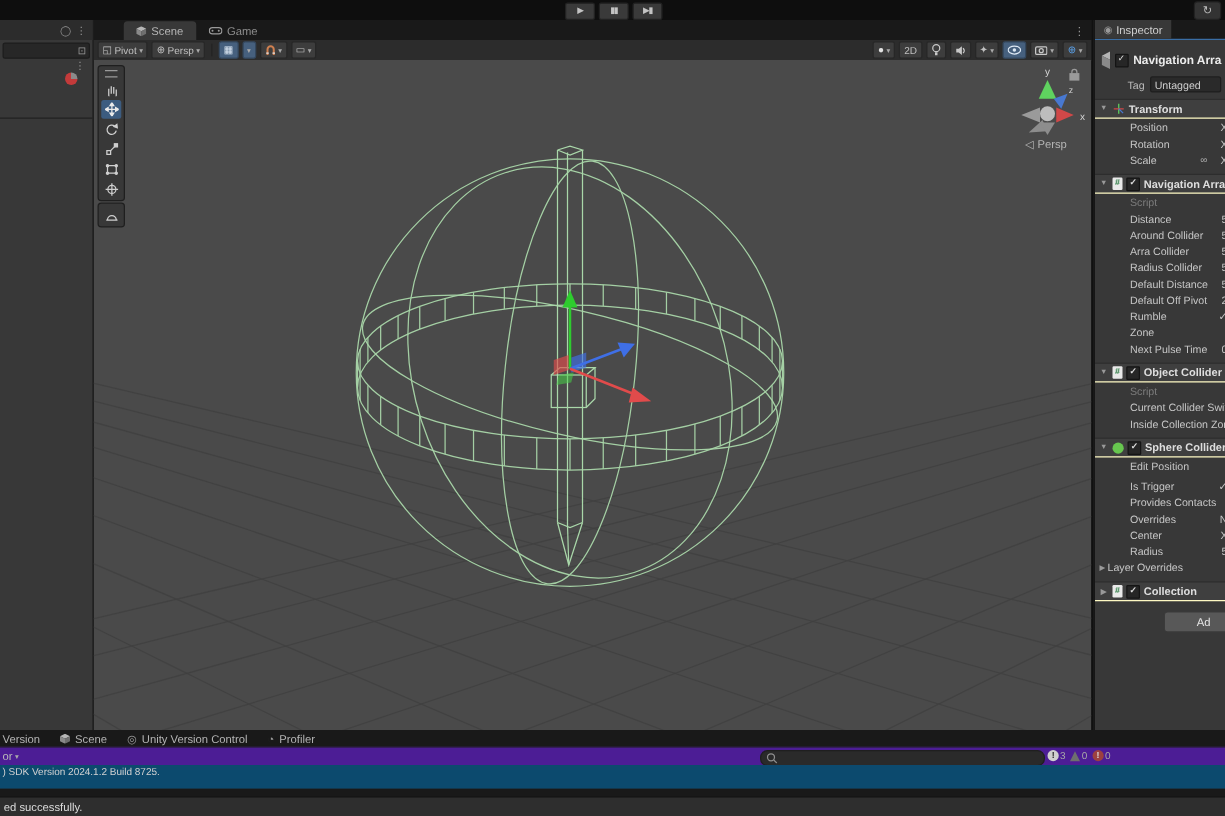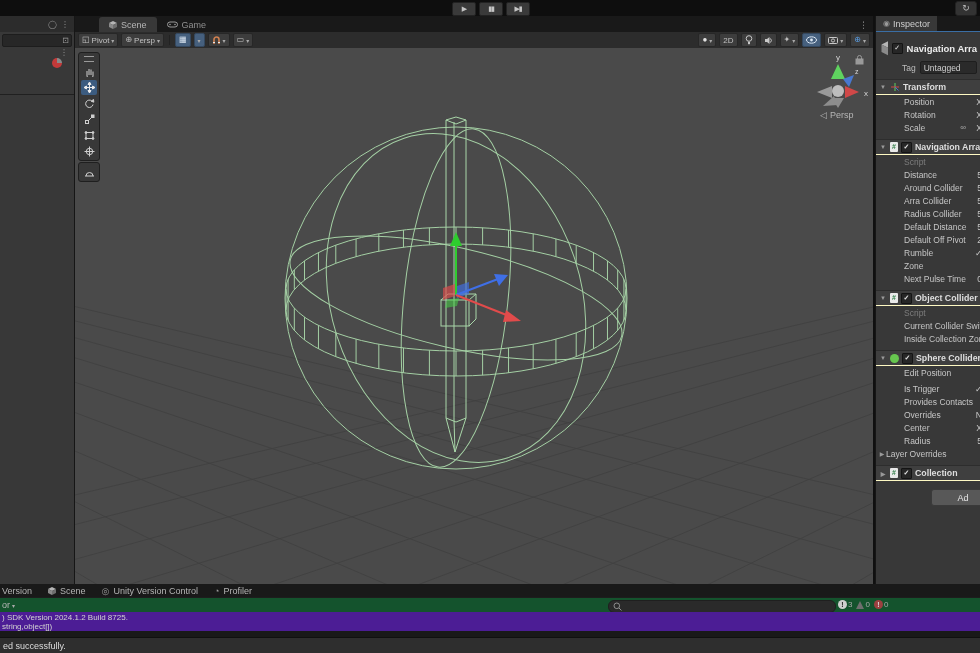--- a/index.html
+++ b/index.html
@@ -70,32 +70,32 @@
   .linkic{position:absolute;right:15px;top:0;height:13px;display:flex;align-items:center;font-size:8px;color:#a8a8a8;}
   .scripticon{width:8px;height:10px;background:#e9e9e9;border-radius:1px;font-size:7px;line-height:10px;
         text-align:center;color:#2f7d46;font-weight:bold;flex:none;}
   .sphereicon{width:9px;height:9px;border-radius:50%;background:#67c64f;flex:none;}
   .addbtn{margin:8px 0 0 55px;width:62px;height:15px;background:#585858;border:1px solid #3a3a3a;border-radius:3px;
         color:#e6e6e6;font-size:9px;display:flex;align-items:center;justify-content:center;}
   
   .bottomtabs{position:absolute;left:0;top:584px;width:980px;height:13px;background:#191919;
         display:flex;align-items:center;gap:16px;padding-left:2px;font-size:9px;color:#b4b4b4;}
   .btab{display:flex;align-items:center;gap:4px;}
-  .consolebar{position:absolute;left:0;top:597px;width:980px;height:15px;background:#14532d;border-top:1px solid #1d1d1d;}
+  .consolebar{position:absolute;left:0;top:597px;width:980px;height:15px;background:#4c1d95;border-top:1px solid #1d1d1d;}
   .cdrop{position:absolute;left:2px;top:2px;font-size:9px;color:#b8b8b8;display:flex;gap:2px;align-items:center;}
   .csearch{position:absolute;left:608px;top:2px;width:222px;height:11px;background:#2a2a2a;border:1px solid #1f1f1f;
         border-radius:6px;display:flex;align-items:center;padding-left:4px;}
   .badges{position:absolute;left:838px;top:2px;display:flex;align-items:center;gap:4px;font-size:8px;color:#a8a8a8;}
   .badge{display:flex;align-items:center;gap:1px;}
   .cinfo{width:9px;height:9px;border-radius:50%;background:#cfcfcf;color:#222;font-size:7px;font-weight:bold;
         text-align:center;line-height:9px;}
   .cwarn{width:0;height:0;border-left:4.5px solid transparent;border-right:4.5px solid transparent;border-bottom:8px solid #6e6e6e;}
   .cerr{width:9px;height:9px;border-radius:50%;background:#9c4040;color:#ddd;font-size:7px;font-weight:bold;
         text-align:center;line-height:9px;}
-  .consolelist{position:absolute;left:0;top:612px;width:980px;height:18px;background:#4c1d95;border-bottom:1px solid #2a2a2a;
+  .consolelist{position:absolute;left:0;top:612px;width:980px;height:18px;background:#0c4a6e;border-bottom:1px solid #2a2a2a;
         font-size:8px;color:#d2d2d2;line-height:9px;padding-top:1px;}
   .consolelist div{padding-left:2px;white-space:nowrap;}
   .cgap{position:absolute;left:0;top:631px;width:980px;height:6px;background:#191919;}
   .statusbar{position:absolute;left:0;top:637px;width:980px;height:16px;background:#2e2e2e;border-top:1px solid #101010;
         font-size:9px;color:#dcdcdc;display:flex;align-items:center;padding-left:3px;}
 </style>
 </head>
 <body>
 
 <div id="root">
@@ -613,21 +613,20 @@
       </span>
       <span class="badge">
         <span class="cerr">!</span>
         <span>0</span>
       </span>
     </span>
   </div>
 
   <div class="consolelist">
     <div>) SDK Version 2024.1.2 Build 8725.</div>
-    <div>string,object[])</div>
   </div>
   <div class="cgap"></div>
 
   <div class="statusbar">
     <span>ed successfully.</span>
   </div>
 
 </div>
 
 </body></html>

